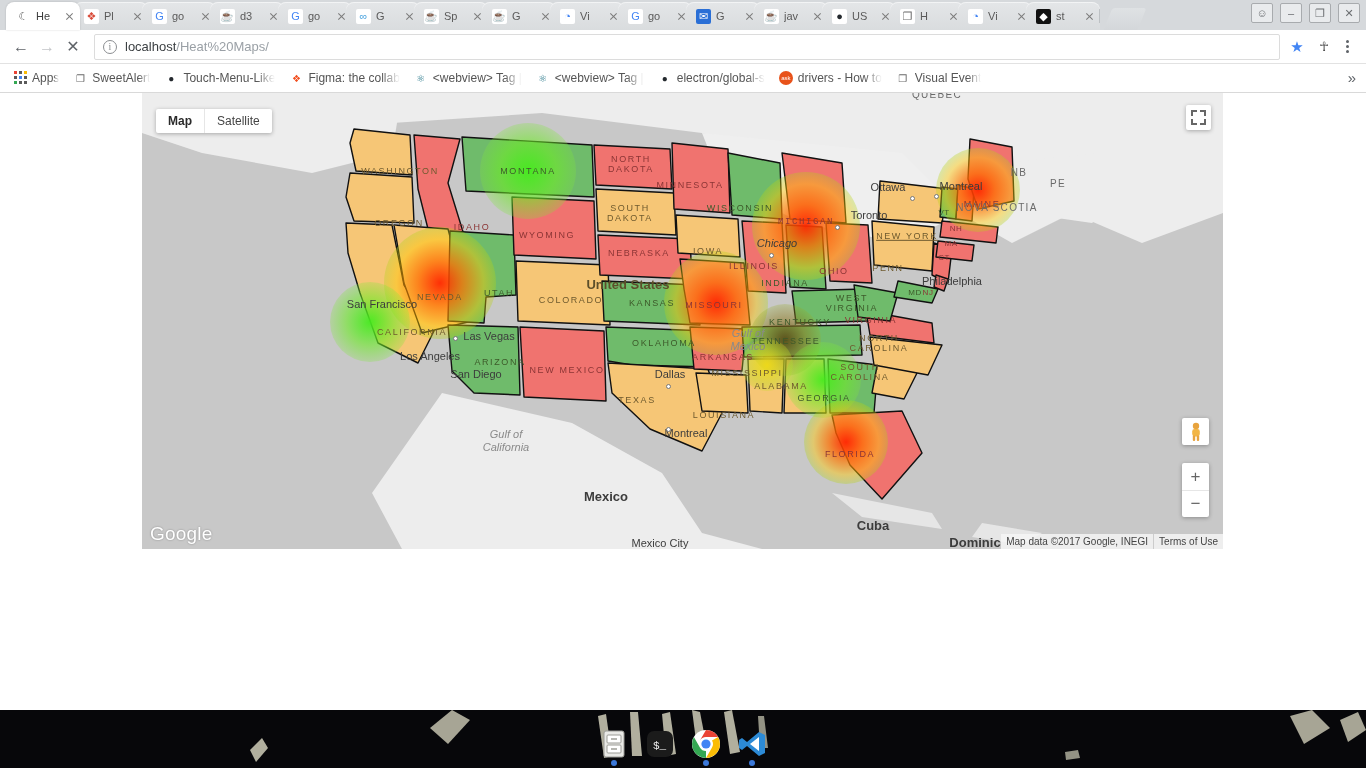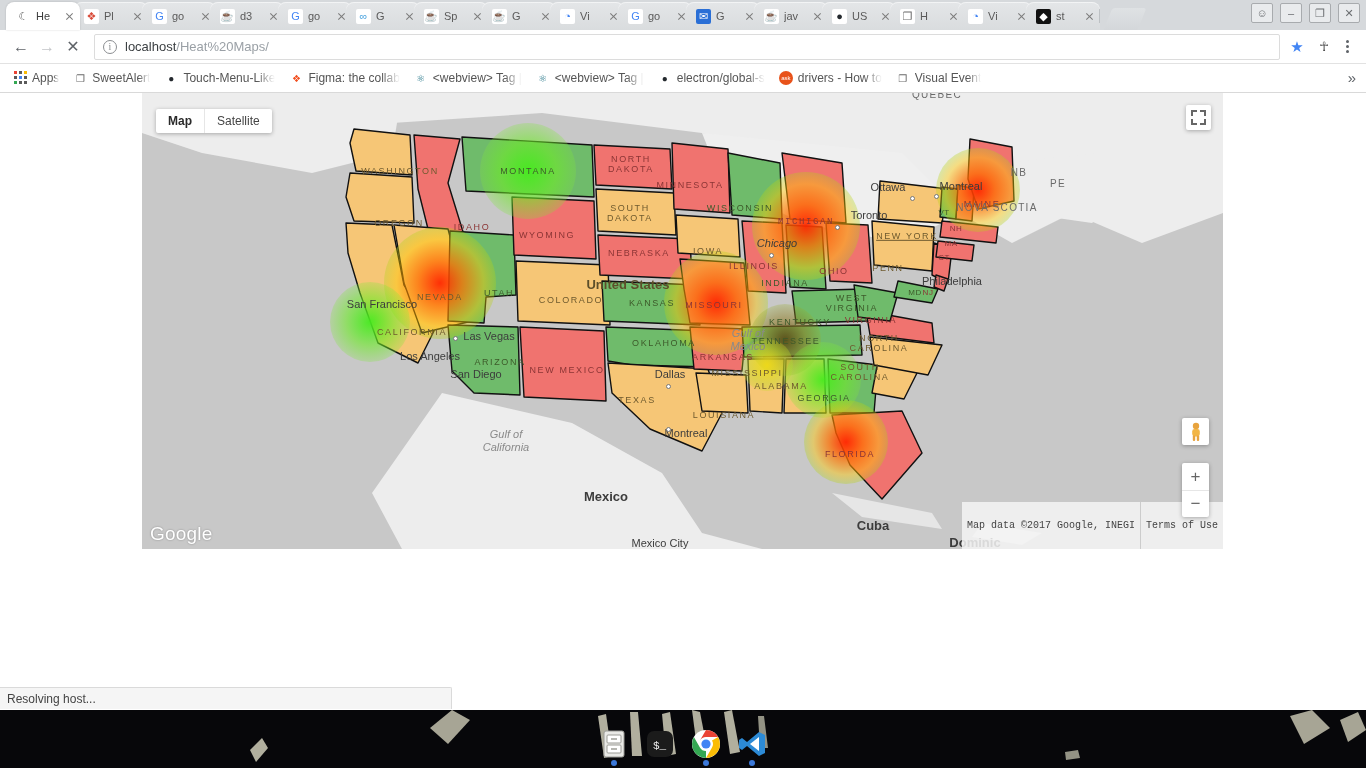--- a/index.html
+++ b/index.html
@@ -260,21 +260,21 @@
     font-size: 19px; color:#fff; z-index:35;
     letter-spacing:.2px;
     text-shadow: 0 0 2px rgba(0,0,0,.35);
   }
   .attribution {
     position:absolute; right: 0; bottom: 0;
     display:flex; z-index:35;
     background: rgba(245,245,245,.85);
     font-size: 10px; color:#444;
   }
-  .attribution span { padding: 18px 5px; white-space: nowrap; font-family: Liberation Mono, monospace; }
+  .attribution span { padding: 2px 5px; white-space: nowrap; }
   .attribution span + span { border-left:1px solid #ccc; }
 
   .city-dot {
     position:absolute; width:5px;height:5px;border-radius:50%;
     border:1px solid #777; background:#fff;
   }
   .maplabel {
     position:absolute; white-space:nowrap;
     transform: translate(-50%,-50%);
     pointer-events:none;
@@ -895,23 +895,20 @@
         </div>
 
         <div class="gwatermark">Google</div>
 
         <div class="attribution">
           <span>Map data ©2017 Google, INEGI</span>
           <span>Terms of Use</span>
         </div>
       </div>
 
-      <div class="statusbar">
-        <span>Resolving host...</span>
-      </div>
     </div>
   </div>
 
   <div class="desktop">
     <svg class="wallpaper-art" viewBox="0 0 1366 58" preserveAspectRatio="none">
       <rect width="1366" height="58" fill="#07070a"></rect>
       <g fill="#cfcdb8">
         <path d="M250,40 L262,28 L268,38 L256,52 Z" opacity=".85"></path>
         <path d="M430,18 L452,0 L470,10 L448,34 Z" opacity=".8"></path>
         <path d="M598,6 L606,4 L612,46 L604,48 Z" opacity=".85"></path>

